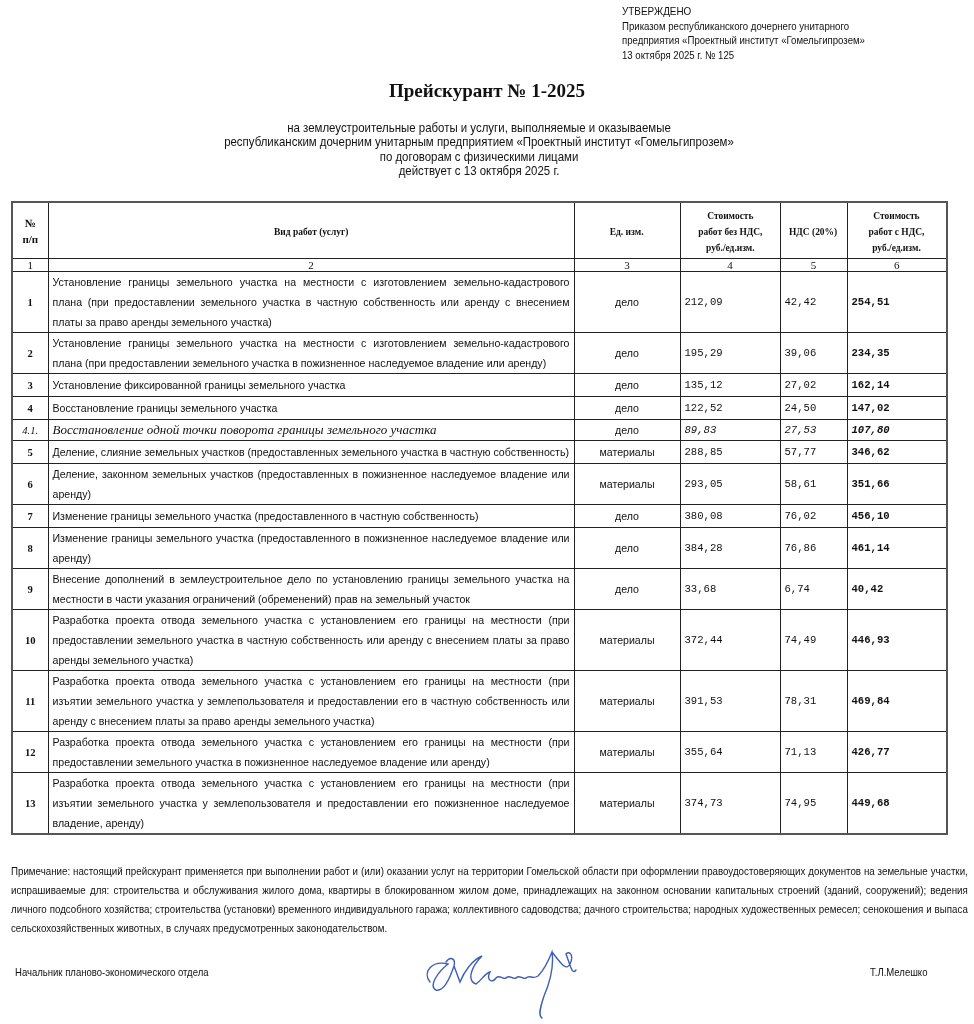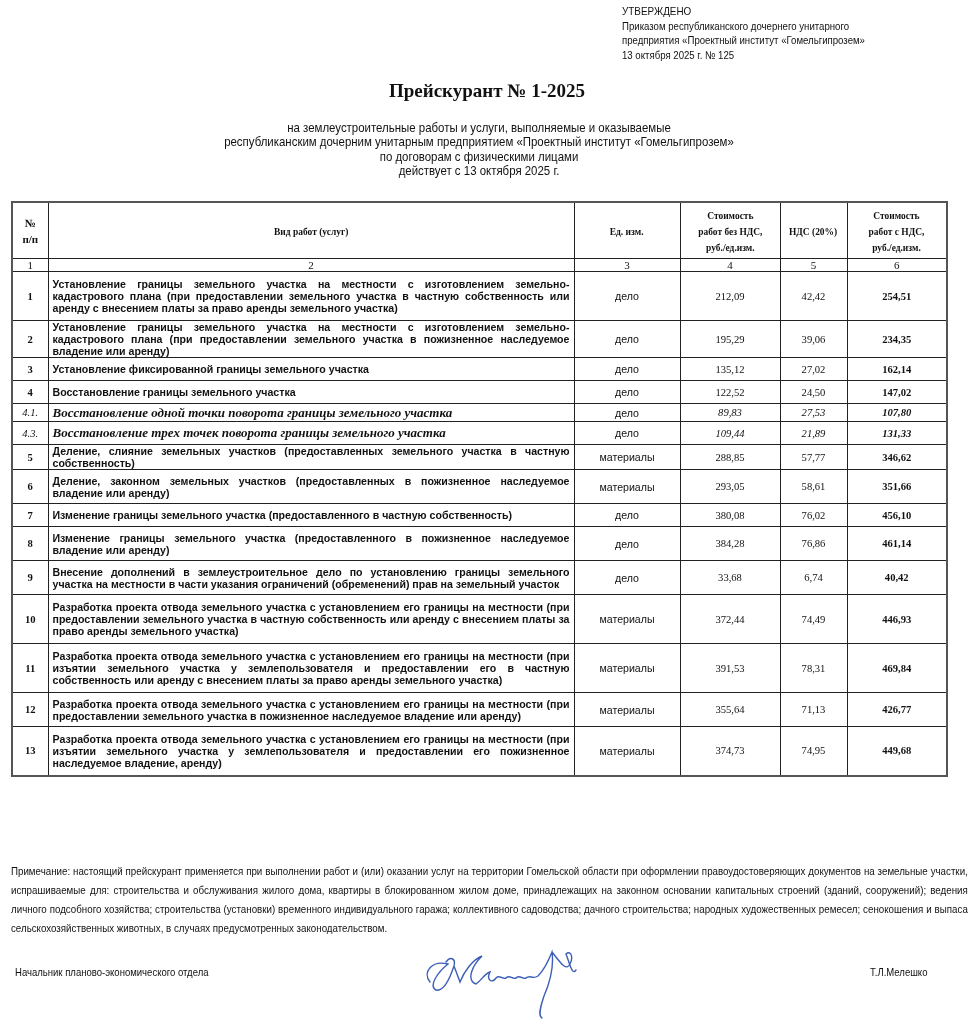--- a/index.html
+++ b/index.html
@@ -8,23 +8,23 @@
   .approval .head { font-size: 11.5px; }
   .title { position: absolute; left: 0; width: 974px; top: 80px; text-align: center; font-family: "Liberation Serif", serif; font-weight: bold; font-size: 19px; }
   .subtitle { position: absolute; left: 0; width: 958px; top: 121px; text-align: center; font-family: "Liberation Sans", sans-serif; font-size: 13px; line-height: 14.3px; }
   .subtitle div { transform: scaleX(0.88); }
   table.price { position: absolute; left: 11px; top: 201px; width: 935px; border-collapse: collapse; border: 2px solid #555; table-layout: fixed; }
   table.price td, table.price th { border: 1.4px solid #222; padding: 0 4px; font-size: 10.6px; vertical-align: middle; }
   table.price th { font-family: "Liberation Serif", serif; font-weight: bold; font-size: 11px; text-align: center; line-height: 16px; height: 55px; }
   .th-narrow { transform: scaleX(0.86); display: inline-block; }
   table.price tr.colnums td { text-align: center; font-family: "Liberation Serif", serif; font-size: 11px; height: 12px; line-height: 12px; }
   td.num { text-align: center; font-family: "Liberation Serif", serif; font-weight: bold; font-size: 11px; }
-  td.desc { text-align: justify; text-align-last: left; font-family: "Liberation Sans", sans-serif; font-size: 10.4px; line-height: 12px; padding: 1px 3px; font-weight: bold; }
+  td.desc { text-align: justify; text-align-last: left; font-family: "Liberation Sans", sans-serif; font-size: 10.4px; line-height: 20px; padding: 1px 3px; }
   td.unit { text-align: center; font-size: 10.4px; }
-  td.v { text-align: center; font-family: Liberation Serif, serif; font-size: 14px; padding-right: 3px; }
+  td.v { text-align: left; font-family: Liberation Mono, monospace; font-size: 14px; padding-right: 3px; }
   td.v.b { font-weight: bold; }
   td.dash-r { border-right: 1.2px dashed #222 !important; }
   tr.sub td.num { font-weight: normal; font-style: italic; }
   tr.sub td.desc { font-style: italic; font-family: "Liberation Serif", serif; font-size: 13px; margin-top: 12px; }
   tr.sub td.v { font-style: italic; }
   .note { position: absolute; left: 11px; top: 862px; width: 958px; font-size: 10.6px; line-height: 19px; text-align: justify; text-align-last: left; font-family: "Liberation Sans", sans-serif; }
   .note .inner { transform: scaleX(0.92); transform-origin: left top; width: 1040px; }
   .signer-title { position: absolute; left: 15px; top: 966px; font-size: 10.6px; transform: scaleX(0.9); transform-origin: left top; }
   .signer-name { position: absolute; left: 870px; top: 966px; font-size: 10.6px; transform: scaleX(0.9); transform-origin: left top; }
   .signature { position: absolute; left: 420px; top: 942px; }
@@ -109,28 +109,20 @@
         <td class="v b">147,02</td>
       </tr>
       <tr class="sub" style="height: 18px; padding-left: 20px;">
         <td class="num">4.1.</td>
         <td class="desc">Восстановление одной точки поворота границы земельного участка</td>
         <td class="unit">дело</td>
         <td class="v dash-r">89,83</td>
         <td class="v dash-r">27,53</td>
         <td class="v b">107,80</td>
       </tr>
-      <tr class="sub" style="height: 23px;">
-        <td class="num">4.3.</td>
-        <td class="desc">Восстановление трех точек поворота границы земельного участка</td>
-        <td class="unit">дело</td>
-        <td class="v dash-r">109,44</td>
-        <td class="v dash-r">21,89</td>
-        <td class="v b">131,33</td>
-      </tr>
       <tr style="height: 23px;">
         <td class="num">5</td>
         <td class="desc">Деление, слияние земельных участков (предоставленных земельного участка в частную собственность)</td>
         <td class="unit">материалы</td>
         <td class="v dash-r">288,85</td>
         <td class="v dash-r">57,77</td>
         <td class="v b">346,62</td>
       </tr>
       <tr style="height: 34px;">
         <td class="num">6</td>

